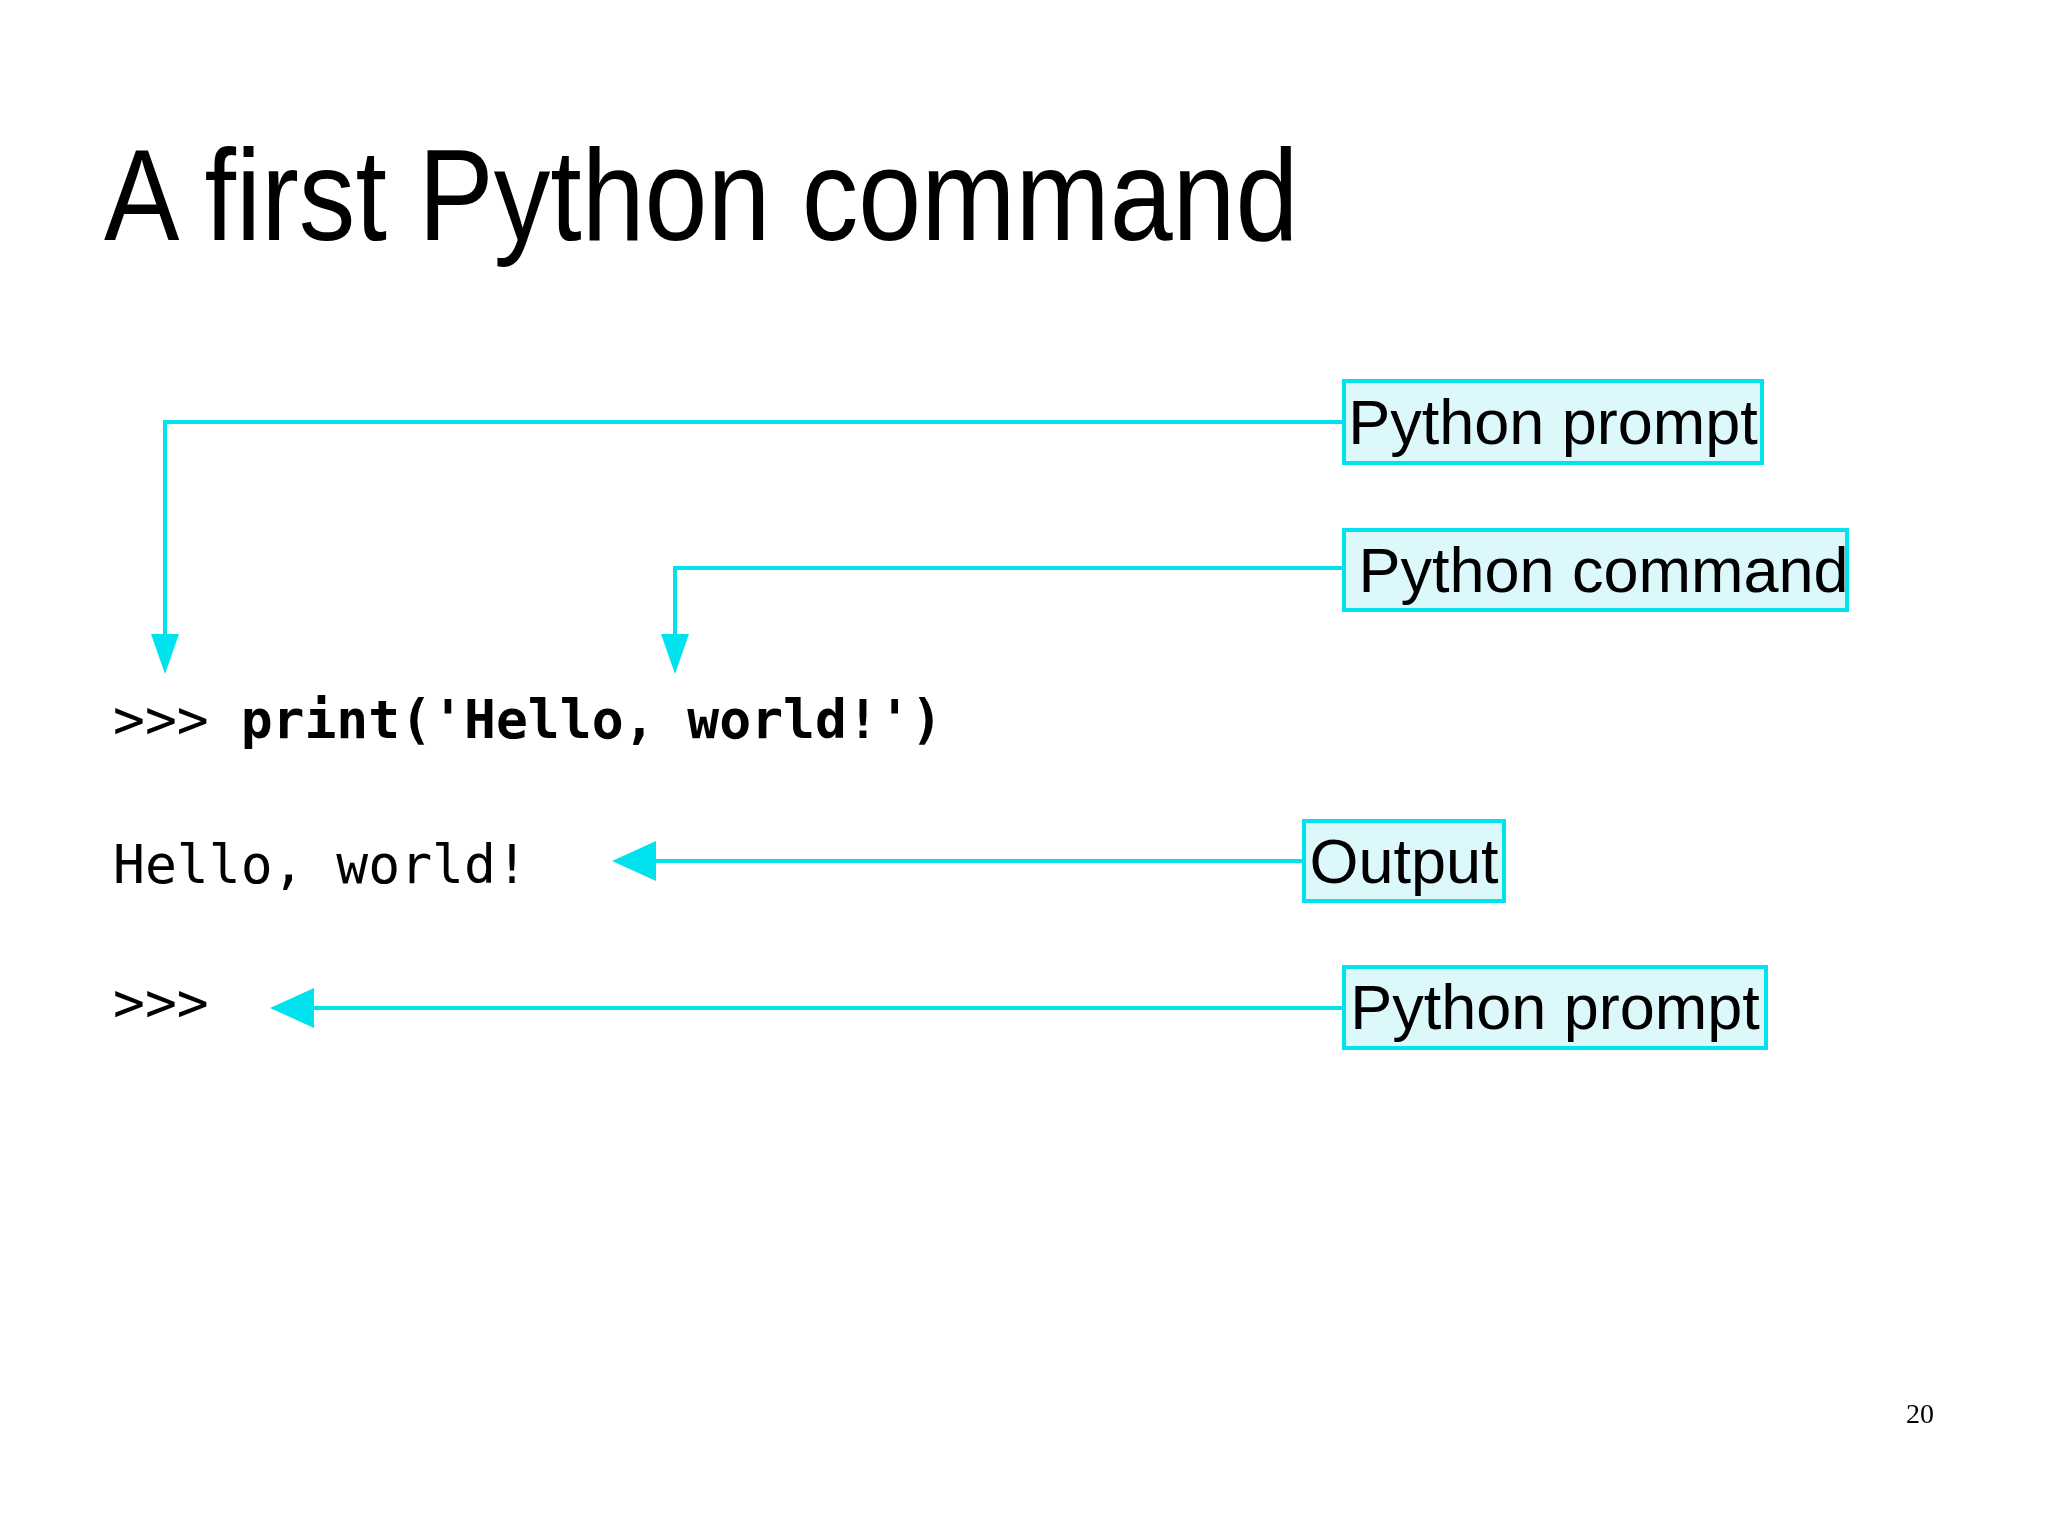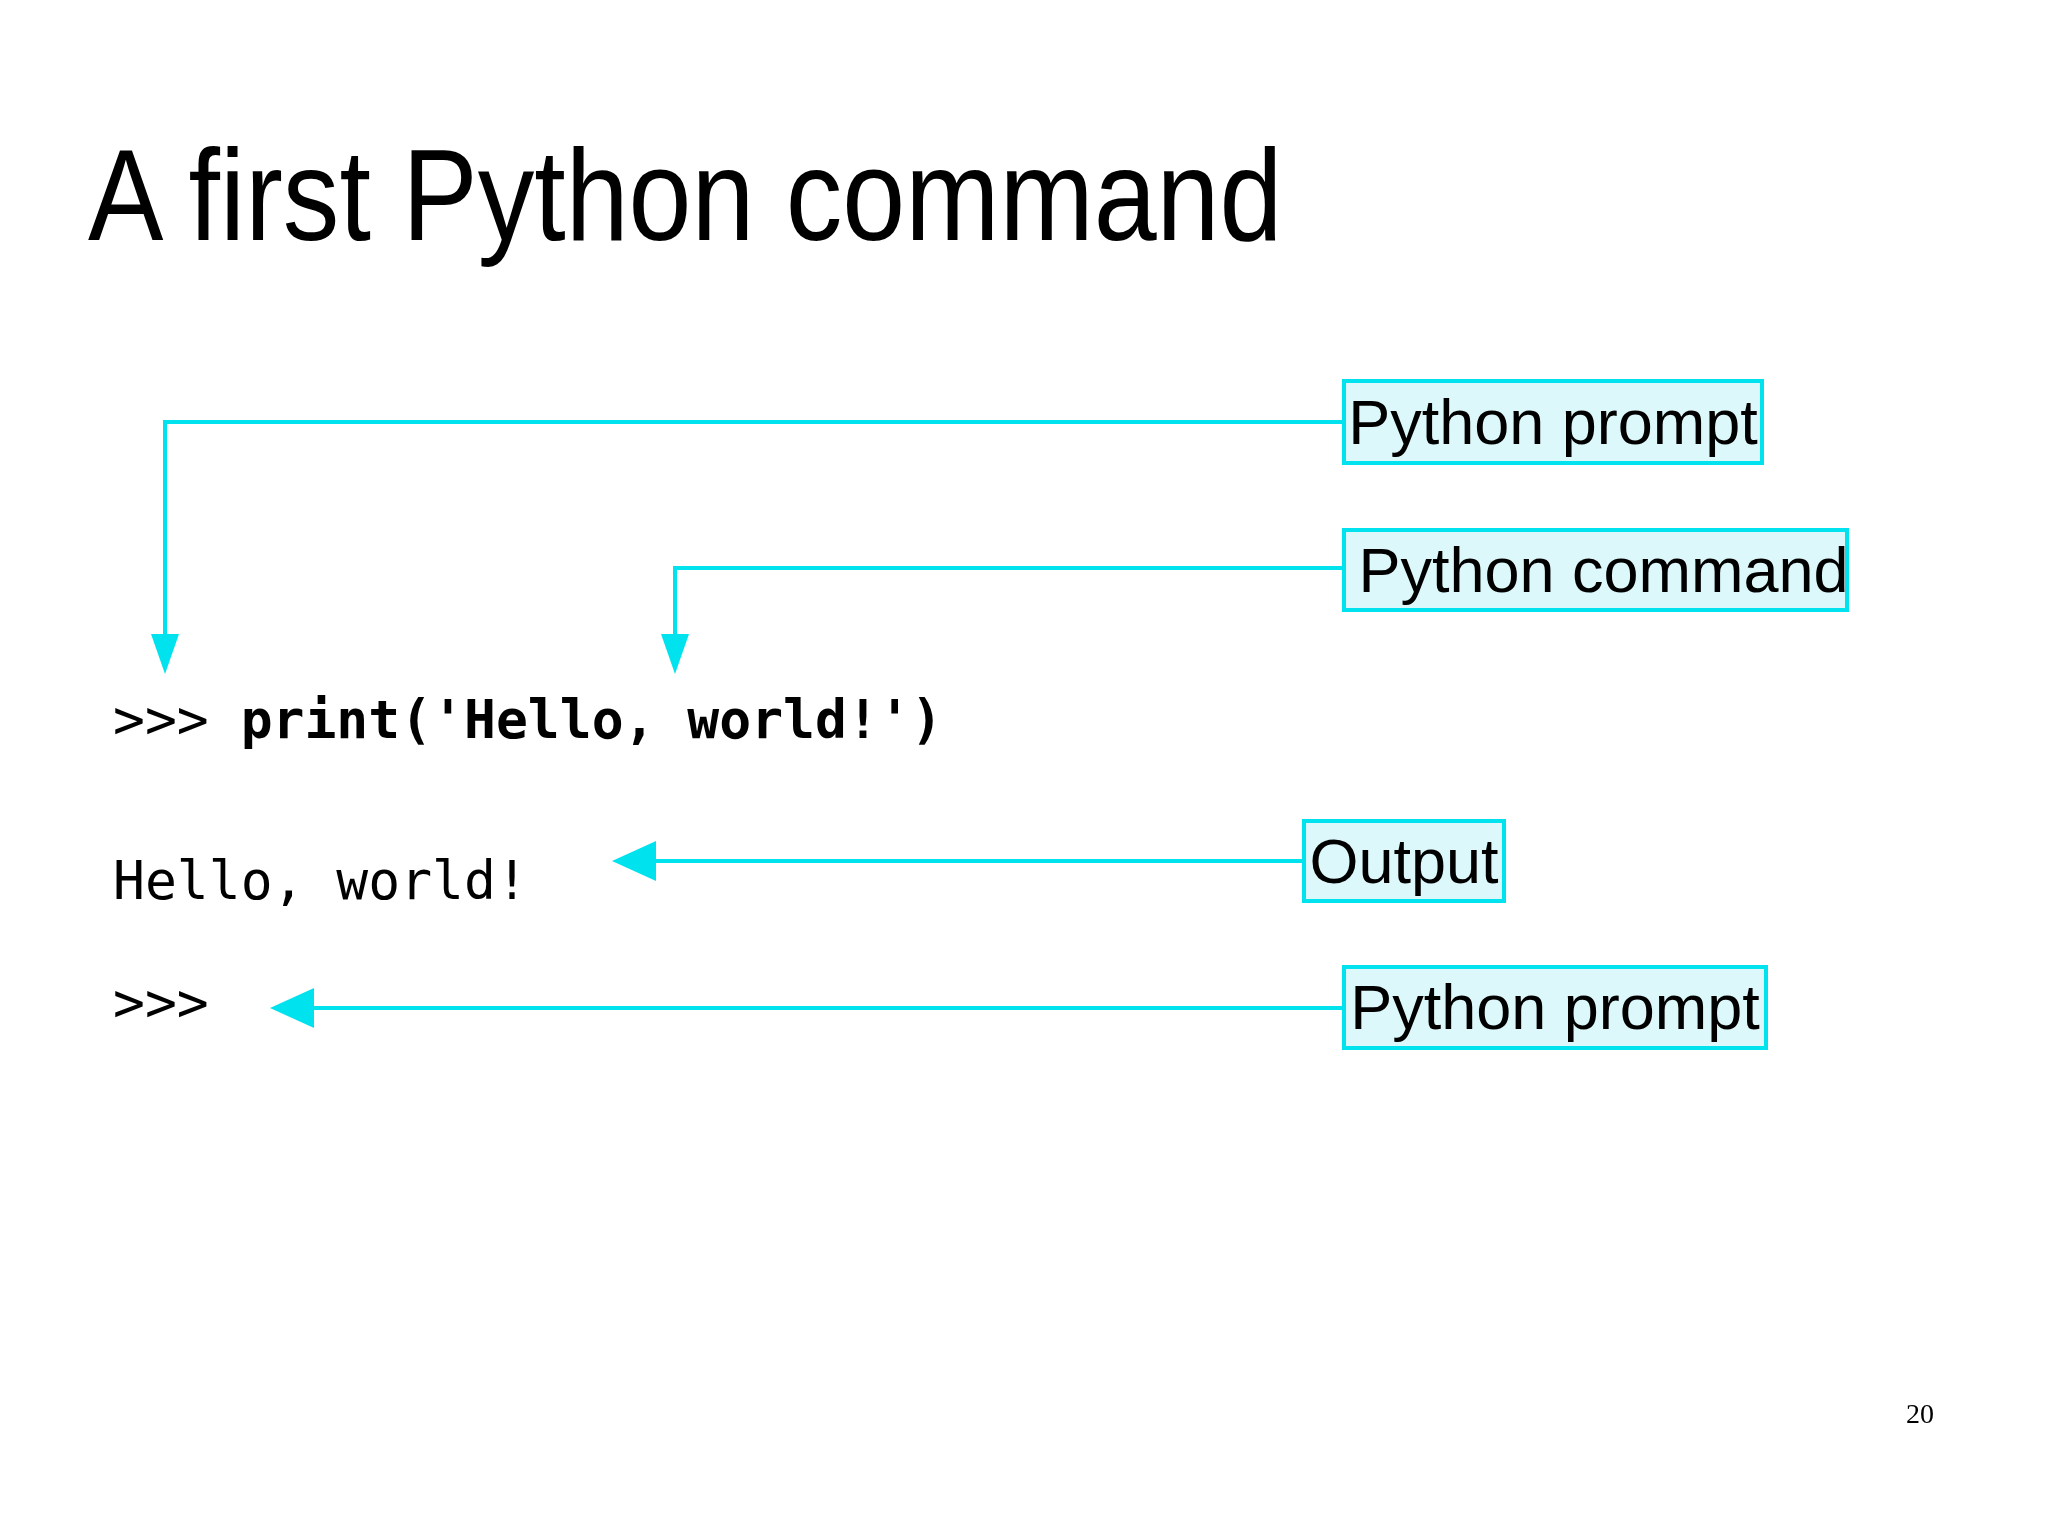--- a/index.html
+++ b/index.html
@@ -12,21 +12,21 @@
   html, body { width: 2048px; height: 1535px; }
   body {
     position: relative;
     background: var(--background);
     overflow: hidden;
     font-family: "Liberation Sans", sans-serif;
     color: var(--text);
   }
   .slide-title {
     position: absolute;
-    left: 88px;
+    left: 104px;
     top: 130px;
     font-size: 130px;
     line-height: 1;
     white-space: nowrap;
     font-weight: 400;
   }
   .slide-title .squeeze {
     display: inline-block;
     transform: scaleX(0.87);
     transform-origin: 0 0;
@@ -96,21 +96,21 @@
   <div class="head left" style="left:612px; top:841px;"></div>
 </div>
 
 <div>
   <div class="line" style="left:312px; top:1006px; width:1030px; height:4px;"></div>
   <div class="head left" style="left:270px; top:988px;"></div>
 </div>
 
 <div class="code-line" style="top:689px;"><span>&gt;&gt;&gt; </span><span class="bold">print('Hello, world!')</span></div>
 
-<div class="code-line" style="top:834px;margin-top:16px;"><span>Hello, world!</span></div>
+<div class="code-line" style="top:834px;"><span>Hello, world!</span></div>
 
 <div class="code-line" style="top:972px;"><span>&gt;&gt;&gt;</span></div>
 
 <div class="callout" style="left:1342px; top:379px; width:422px; height:86px;">
     <span>Python prompt</span>
   </div>
 
 <div class="callout" style="left:1342px; top:528px; width:507px; height:84px;padding-left:16px;">
     <span>Python command</span>
   </div>

